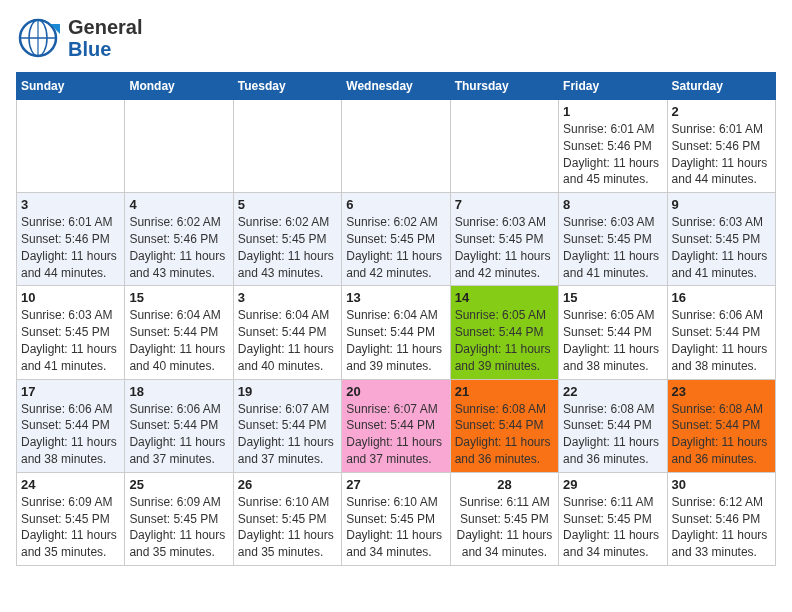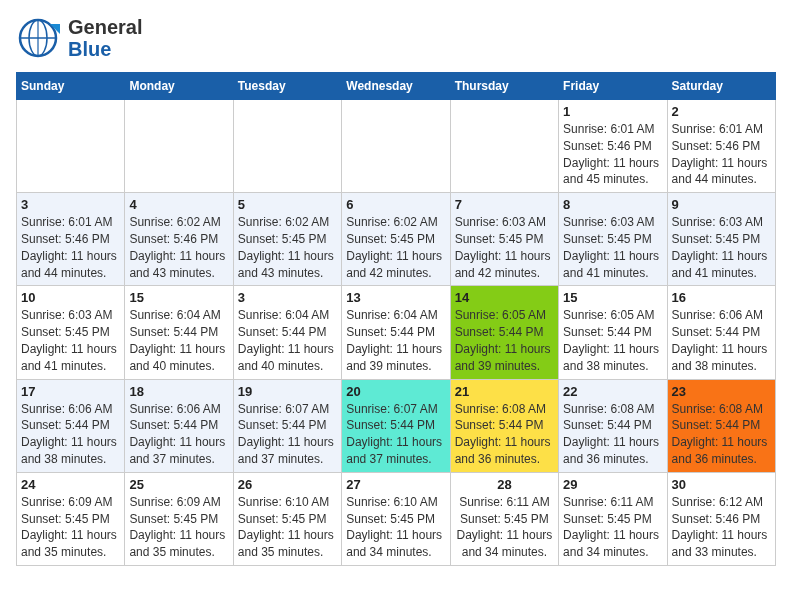--- a/index.html
+++ b/index.html
@@ -243,27 +243,27 @@
           <div class="day-info" style="white-space: pre-line;">Sunrise: 6:06 AM
 Sunset: 5:44 PM
 Daylight: 11 hours and 37 minutes.</div>
         </td>
         <td style="background: rgb(238, 243, 251);">
           <span class="day-num">19</span>
           <div class="day-info" style="white-space: pre-line;">Sunrise: 6:07 AM
 Sunset: 5:44 PM
 Daylight: 11 hours and 37 minutes.</div>
         </td>
-        <td style="background: #5eead4;">
+        <td style="background: #f9a8d4;">
           <span class="day-num">20</span>
           <div class="day-info" style="white-space: pre-line;">Sunrise: 6:07 AM
 Sunset: 5:44 PM
 Daylight: 11 hours and 37 minutes.</div>
         </td>
-        <td style="background: #fde047; margin-top: 44px;">
+        <td style="background: #f97316; margin-top: 44px;">
           <span class="day-num">21</span>
           <div class="day-info" style="white-space: pre-line;">Sunrise: 6:08 AM
 Sunset: 5:44 PM
 Daylight: 11 hours and 36 minutes.</div>
         </td>
         <td style="background: rgb(238, 243, 251);">
           <span class="day-num">22</span>
           <div class="day-info" style="white-space: pre-line;">Sunrise: 6:08 AM
 Sunset: 5:44 PM
 Daylight: 11 hours and 36 minutes.</div>

